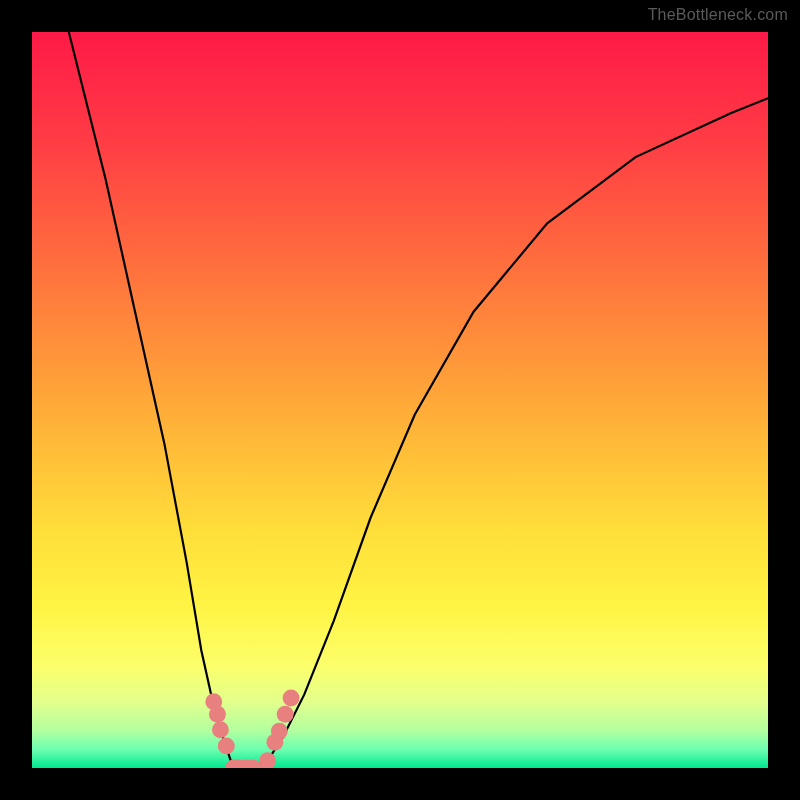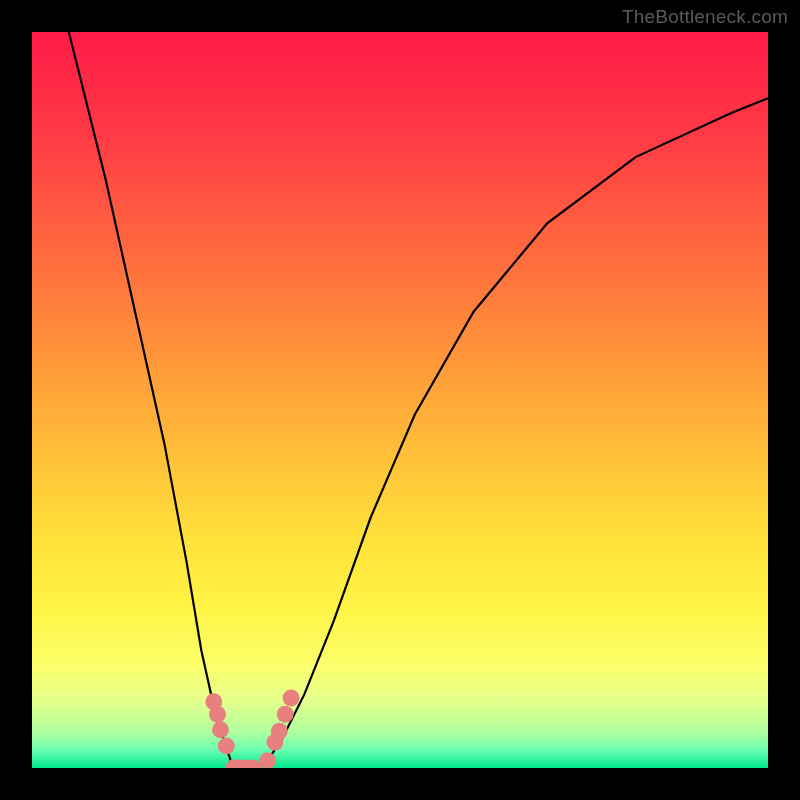--- a/index.html
+++ b/index.html
@@ -15,21 +15,21 @@
     position: relative;
     width: 800px;
     height: 800px;
     background: #000;
   }
   .watermark {
     position: absolute;
     top: 6px;
     right: 12px;
     color: #5a5a5a;
-    font-size: 19px;
+    font-size: 16px;
     font-weight: 400;
     letter-spacing: 0.2px;
     z-index: 50;
     text-align: right;
   }
   .plot {
     position: absolute;
     left: 32px;
     top: 32px;
     width: 736px;

